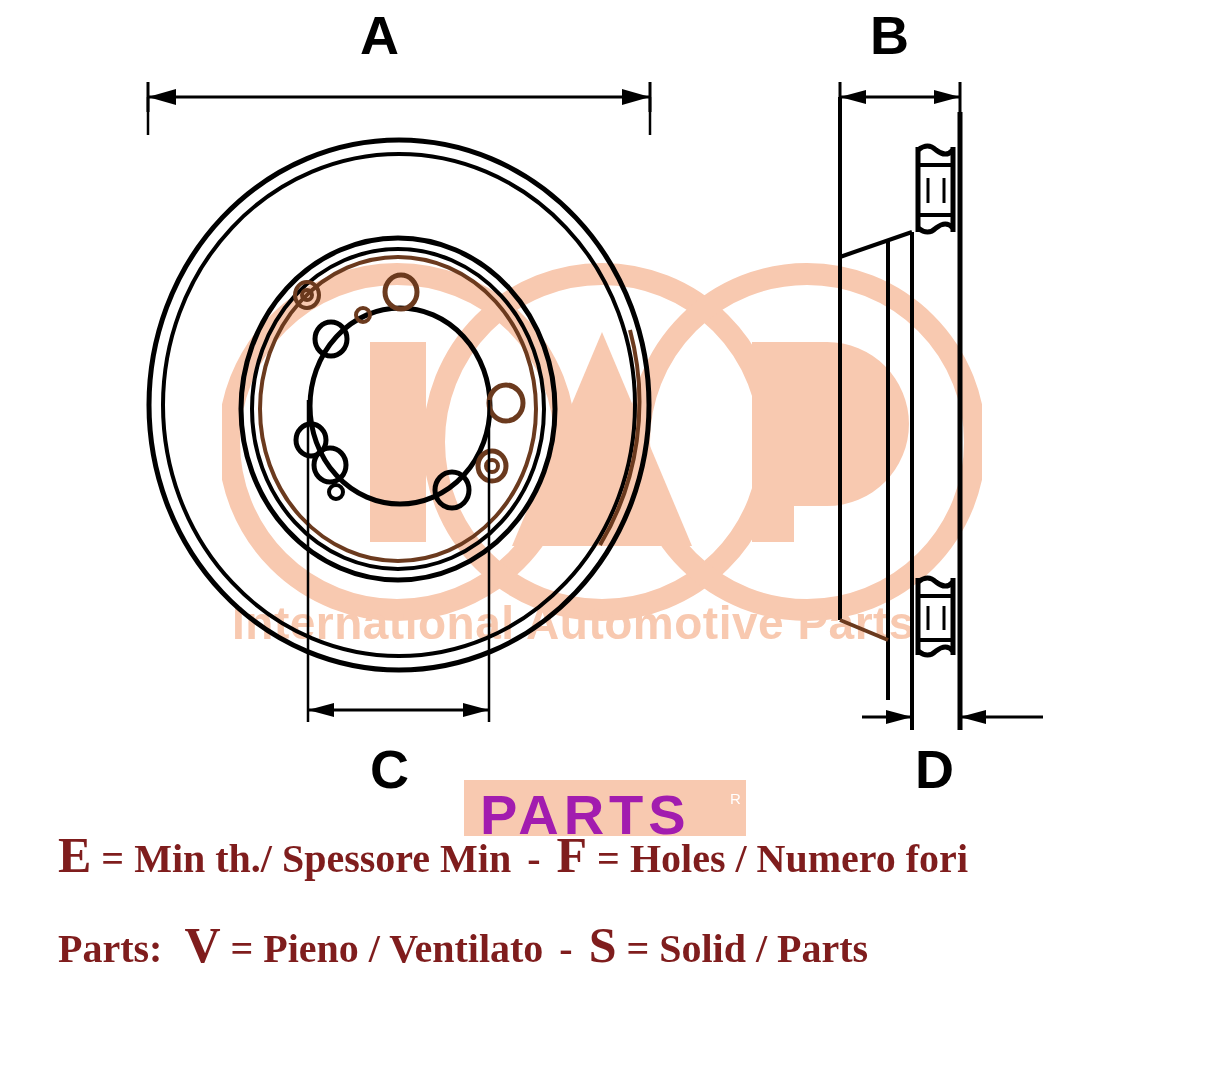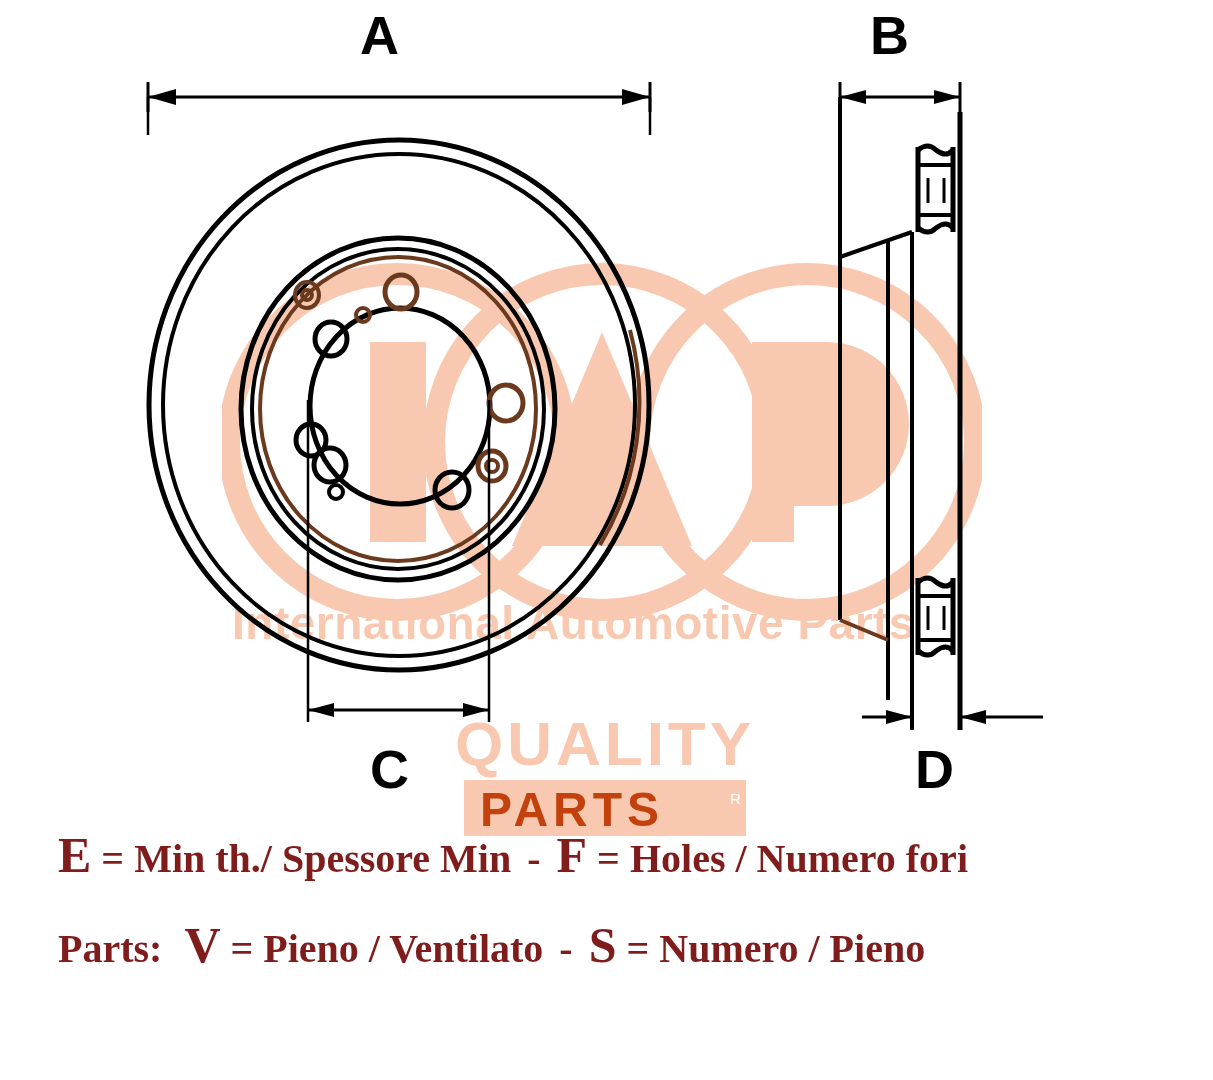--- a/index.html
+++ b/index.html
@@ -20,22 +20,22 @@
   .wm{position:absolute;pointer-events:none;}
   #wm-logo{left:222px;top:246px;width:760px;height:392px;}
   #wm-tagline{position:absolute;left:232px;top:596px;width:760px;
       font-size:46px;font-weight:bold;color:#f8c9b0;letter-spacing:.5px;
       font-family:"Liberation Sans", sans-serif;white-space:nowrap;}
   #wm-quality{position:absolute;left:455px;top:708px;font-size:62px;
       font-weight:bold;color:#f8c9b0;letter-spacing:4px;
       font-family:"Liberation Sans", sans-serif;}
   #wm-parts-box{position:absolute;left:464px;top:780px;width:282px;height:56px;
       background:#f8c9b0;}
-  #wm-parts{position:absolute;left:480px;top:782px;font-size:48px;
-      font-weight:bold;color:#c2410c;letter-spacing:5px;
+  #wm-parts{position:absolute;left:480px;top:782px;font-size:56px;
+      font-weight:bold;color:#a21caf;letter-spacing:5px;
       font-family:"Liberation Sans", sans-serif;}
   #wm-reg{position:absolute;left:730px;top:790px;font-size:15px;
       color:#ffffff;font-family:"Liberation Sans", sans-serif;}
 
   
   .legend{position:absolute;white-space:nowrap;color:#7f1d1d;font-weight:bold;
           font-family:Liberation Serif, serif;}
   #legend-row1{left:58px;top:826px;font-size:40px;}
   #legend-row2{left:58px;top:916px;font-size:40px;}
   .big{font-size:50px;font-weight:bold;}
@@ -171,21 +171,20 @@
     </g>
 
     <g stroke="#000" stroke-width="3" fill="none">
       <line x1="862" y1="717" x2="912" y2="717"></line>
       <line x1="960" y1="717" x2="1043" y2="717"></line>
     </g>
     <polygon points="912,717 886,710 886,724" fill="#000"></polygon>
     <polygon points="960,717 986,710 986,724" fill="#000"></polygon>
   </svg>
 
-  <div id="wm-quality">QUALITY</div>
   <div id="wm-parts-box"></div>
   <div id="wm-parts">PARTS</div>
   <div id="wm-reg">R</div>
 
   <div class="dimletter" id="lbl-A">A</div>
   <div class="dimletter" id="lbl-B">B</div>
   <div class="dimletter" id="lbl-C">C</div>
   <div class="dimletter" id="lbl-D">D</div>
 
   <div class="legend" id="legend-row1">
@@ -196,16 +195,16 @@
     <span>=  Holes / Numero fori</span>
   </div>
 
   <div class="legend" id="legend-row2">
     <span>Parts:</span>
     <span class="sep"></span>
     <span class="big">V</span>
     <span>= Pieno / Ventilato</span>
     <span class="sep">-</span>
     <span class="big">S</span>
-    <span>= Numero / Pieno</span>
+    <span>= Solid / Parts</span>
   </div>
 
 </div>
 
 </body></html>

